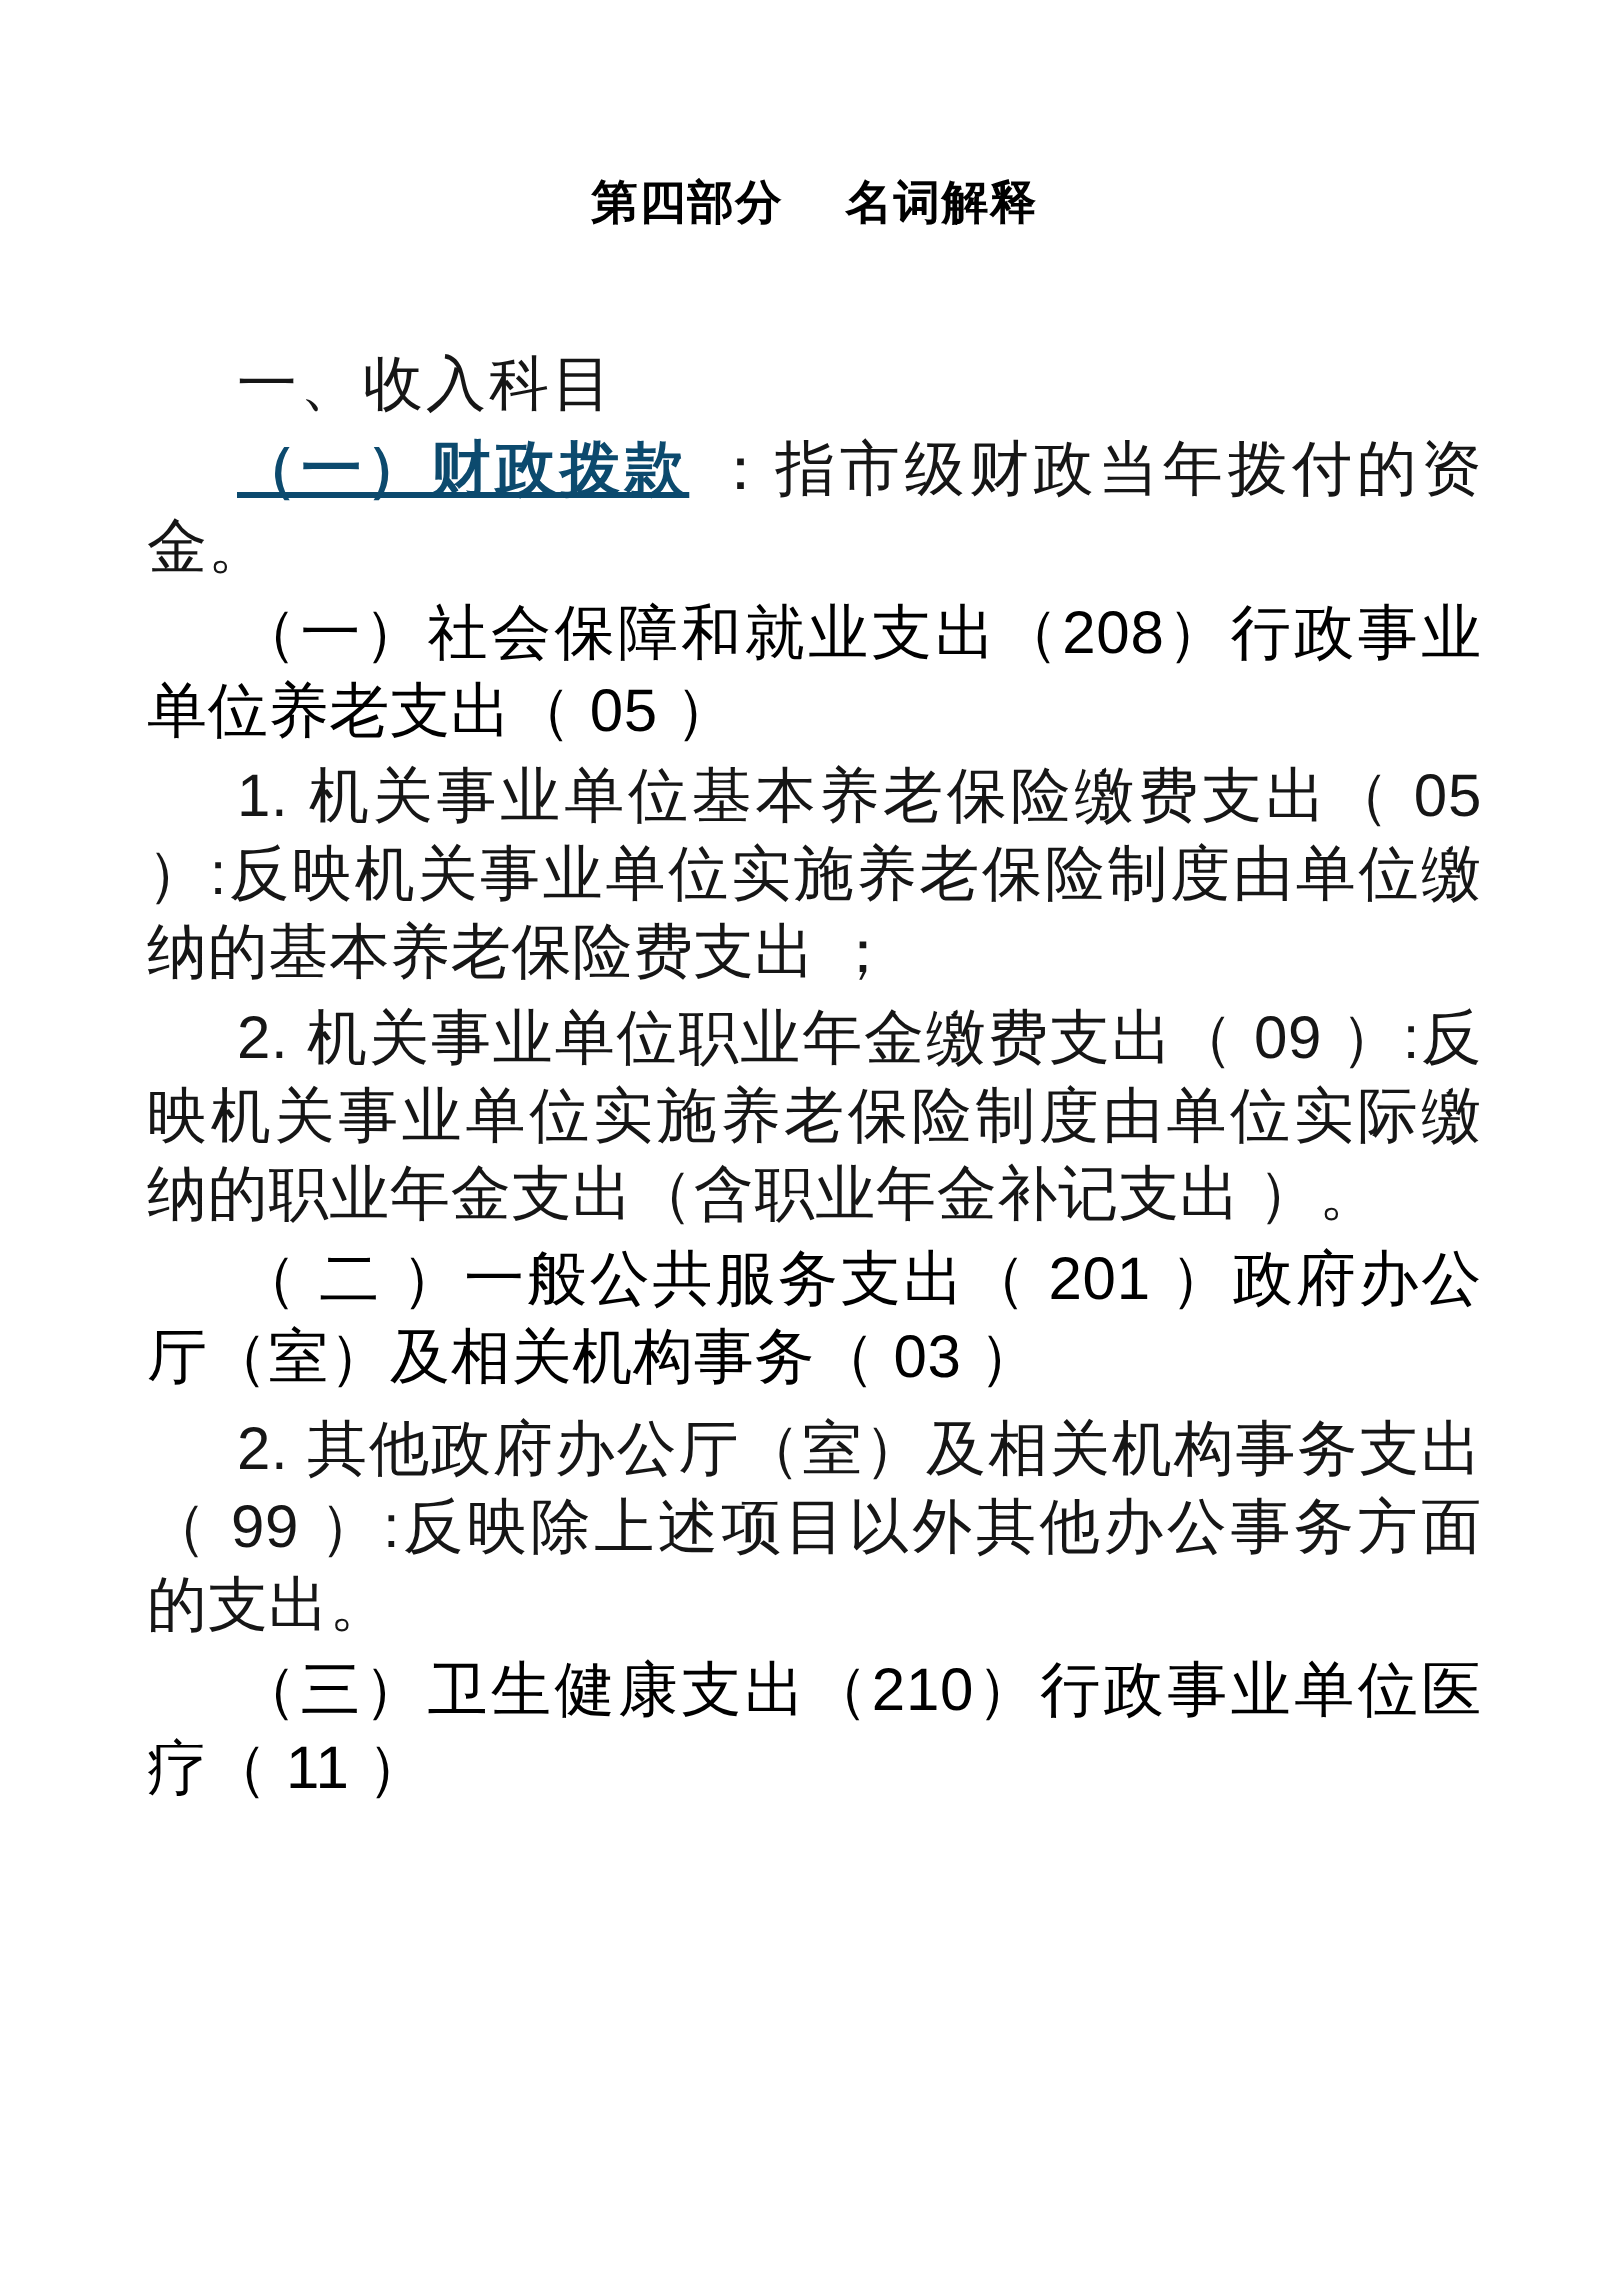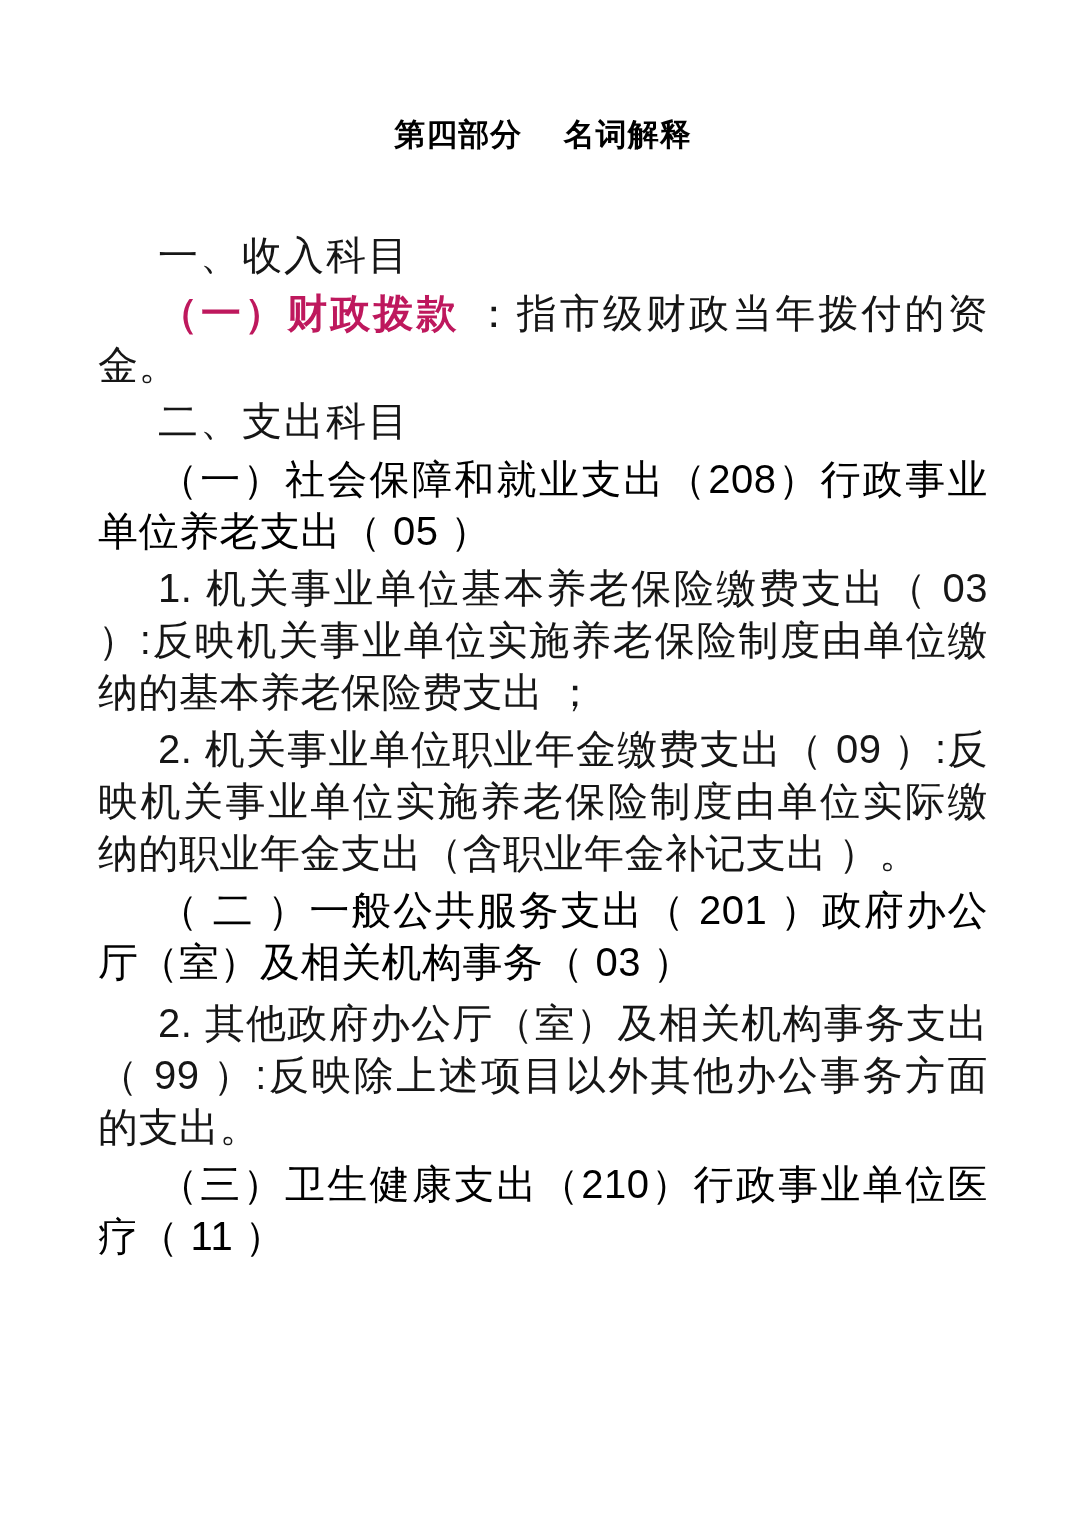--- a/index.html
+++ b/index.html
@@ -39,21 +39,22 @@
   .serif-line {
     font-family: "Liberation Serif", serif;
     letter-spacing: 2px;
   }
   .heading {
     font-weight: normal;
     color: #000000;
   }
   .lead-bold {
     font-weight: bold;
-    color: #be185d;
+    color: #0c4a6e;
+    text-decoration: underline;
   }
   .lead-rest {
     font-weight: normal;
     color: #161616;
   }
   .mt-sm { margin-top: 9px; }
   .mt-lg { margin-top: 18px; }
 </style>
 </head>
 <body>
@@ -61,25 +62,24 @@
 <div class="page">
 
   <div class="doc-title">第四部分　 名词解释</div>
 
   <div class="doc-body">
 
     <p class="blk serif-line">一、收入科目</p>
 
     <p class="blk"><span class="lead-bold">（一）财政拨款</span><span class="lead-rest"> ：指市级财政当年拨付的资金。</span></p>
 
-    <p class="blk serif-line">二、支出科目</p>
 
     <p class="blk heading">（一）社会保障和就业支出（208）行政事业单位养老支出（ 05 ）</p>
 
-    <p class="blk">1. 机关事业单位基本养老保险缴费支出（ 03 ）:反映机关事业单位实施养老保险制度由单位缴纳的基本养老保险费支出 ；</p>
+    <p class="blk">1. 机关事业单位基本养老保险缴费支出（ 05 ）:反映机关事业单位实施养老保险制度由单位缴纳的基本养老保险费支出 ；</p>
 
     <p class="blk">2. 机关事业单位职业年金缴费支出（ 09 ）:反映机关事业单位实施养老保险制度由单位实际缴纳的职业年金支出（含职业年金补记支出 ）。</p>
 
     <p class="blk heading">（ 二 ）一般公共服务支出（ 201 ）政府办公厅（室）及相关机构事务（ 03 ）</p>
 
 
     <p class="blk mt-sm">2. 其他政府办公厅（室）及相关机构事务支出（ 99 ）:反映除上述项目以外其他办公事务方面的支出。</p>
 
     <p class="blk heading">（三）卫生健康支出（210）行政事业单位医疗（ 11 ）</p>
 

